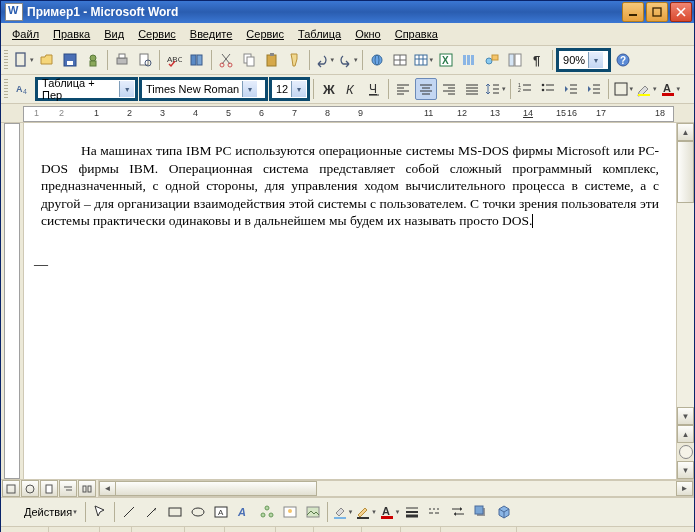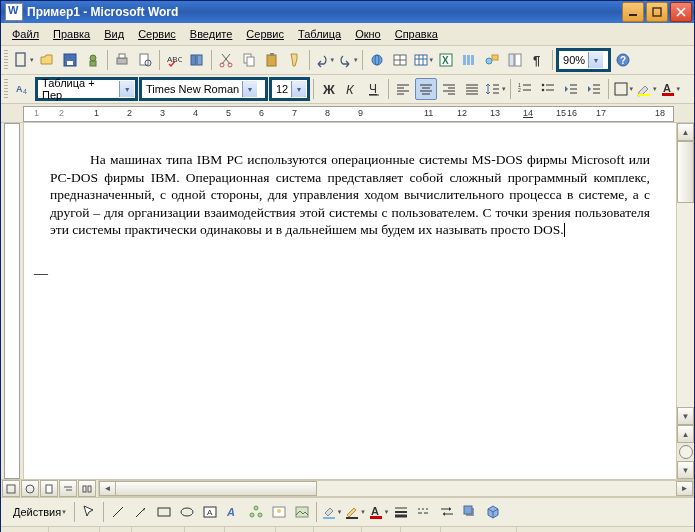--- a/index.html
+++ b/index.html
@@ -27,36 +27,36 @@
 .combo .dd{width:14px;height:16px;background:linear-gradient(#e6eefc,#c3d6f2);border-left:1px solid #7f9db9;margin-left:3px;display:flex;align-items:center;justify-content:center;font-size:8px;color:#4a6285}
 .tbtn.active{border:1px solid #6b8ab8;background:#c3d6f2}
 .ruler-h{height:18px;background:#ece9d8;position:relative;overflow:hidden;border-bottom:1px solid #cfc9b5}
 .ruler-track{position:absolute;left:22px;right:20px;top:2px;height:14px;background:#fff;border:1px solid #a0a0a0}
 .ruler-ticks{position:absolute;left:0;right:0;height:100%;}
 .ruler-num{position:absolute;top:1px;font-size:9px;color:#333}
 .docarea{position:relative;height:356px;background:#808080;display:flex}
 .ruler-v{width:22px;background:#ece9d8;border-right:1px solid #cfc9b5;position:relative}
 .ruler-v-track{position:absolute;left:3px;top:0;width:14px;bottom:0;background:#fff;border:1px solid #a0a0a0}
 .page{flex:1;background:#fff;margin:0 0 0 0;position:relative;padding:12px 10px;font-family:"Times New Roman",serif;font-size:13.5px;line-height:1.3;color:#000;overflow:hidden}
-.page p{margin:16px;text-align:justify}
+.page p{margin:7px;text-align:justify}
 .page .indent{text-indent:40px}
 .cursor{display:inline-block;width:1px;height:14px;background:#000;vertical-align:text-bottom}
 .vscroll{width:17px;background:#ece9d8;border-left:1px solid #cfc9b5;display:flex;flex-direction:column}
 .sbtn{height:16px;background:linear-gradient(#fdfdfb,#e2e0d2);border:1px solid #b5b097;margin:0;display:flex;align-items:center;justify-content:center;font-size:8px;color:#555}
 .strack{flex:1;background:#f1efe2;position:relative}
 .sthumb{position:absolute;left:0;right:0;top:0;height:60px;background:linear-gradient(90deg,#fdfdfb,#e2e0d2);border:1px solid #b5b097}
 .viewbtns{height:17px;background:#ece9d8;border-top:1px solid #cfc9b5;display:flex;align-items:center}
 .viewbtns .vbtn{width:16px;height:15px;border:1px solid #b5b097;background:linear-gradient(#fdfdfb,#e2e0d2);margin-left:1px;display:flex;align-items:center;justify-content:center}
 .viewbtns .vbtn svg{width:10px;height:10px}
 .hscroll{flex:1;height:15px;background:#f1efe2;margin-left:2px;position:relative;border:1px solid #cfc9b5}
 .hscroll .sbtn{width:15px;height:13px;position:absolute;top:0}
 .hscroll .sbtn.l{left:0}
 .hscroll .sbtn.r{right:0}
 .hscroll .hthumb{position:absolute;left:16px;top:0;height:13px;width:200px;background:linear-gradient(#fdfdfb,#e2e0d2);border:1px solid #b5b097}
-.drawbar{height:26px;background:#efeee1;border-top:1px solid #cfc9b5;display:flex;align-items:center;padding:1px 6px;gap:1px}
+.drawbar{height:26px;background:#efeee1;border-top:1px solid #cfc9b5;display:flex;align-items:center;padding:1px 17px;gap:1px}
 .statusbar{height:20px;background:#ece9d8;border-top:1px solid #cfc9b5;display:flex;align-items:center;font-size:11px;color:#333}
 .statusbar .sp{padding:0 8px;border-right:1px solid #cfc9b5;height:100%;display:flex;align-items:center}
 .statusbar .sp.dis{color:#9d9d9d}
 .zoom-combo{width:44px}
 .style-c{width:92px}
 .font-c{width:118px}
 .size-c{width:30px}
 .icon-stroke{stroke:#4a5a7a;stroke-width:1.3;fill:none}
 .nav-circle{width:12px;height:12px;border:1px solid #888;border-radius:50%;margin:2px auto;background:#f5f3e8}
 .page .dash{display:block;width:18px;height:18px;margin-top:26px;font-family:"Times New Roman",serif;font-size:14px}

